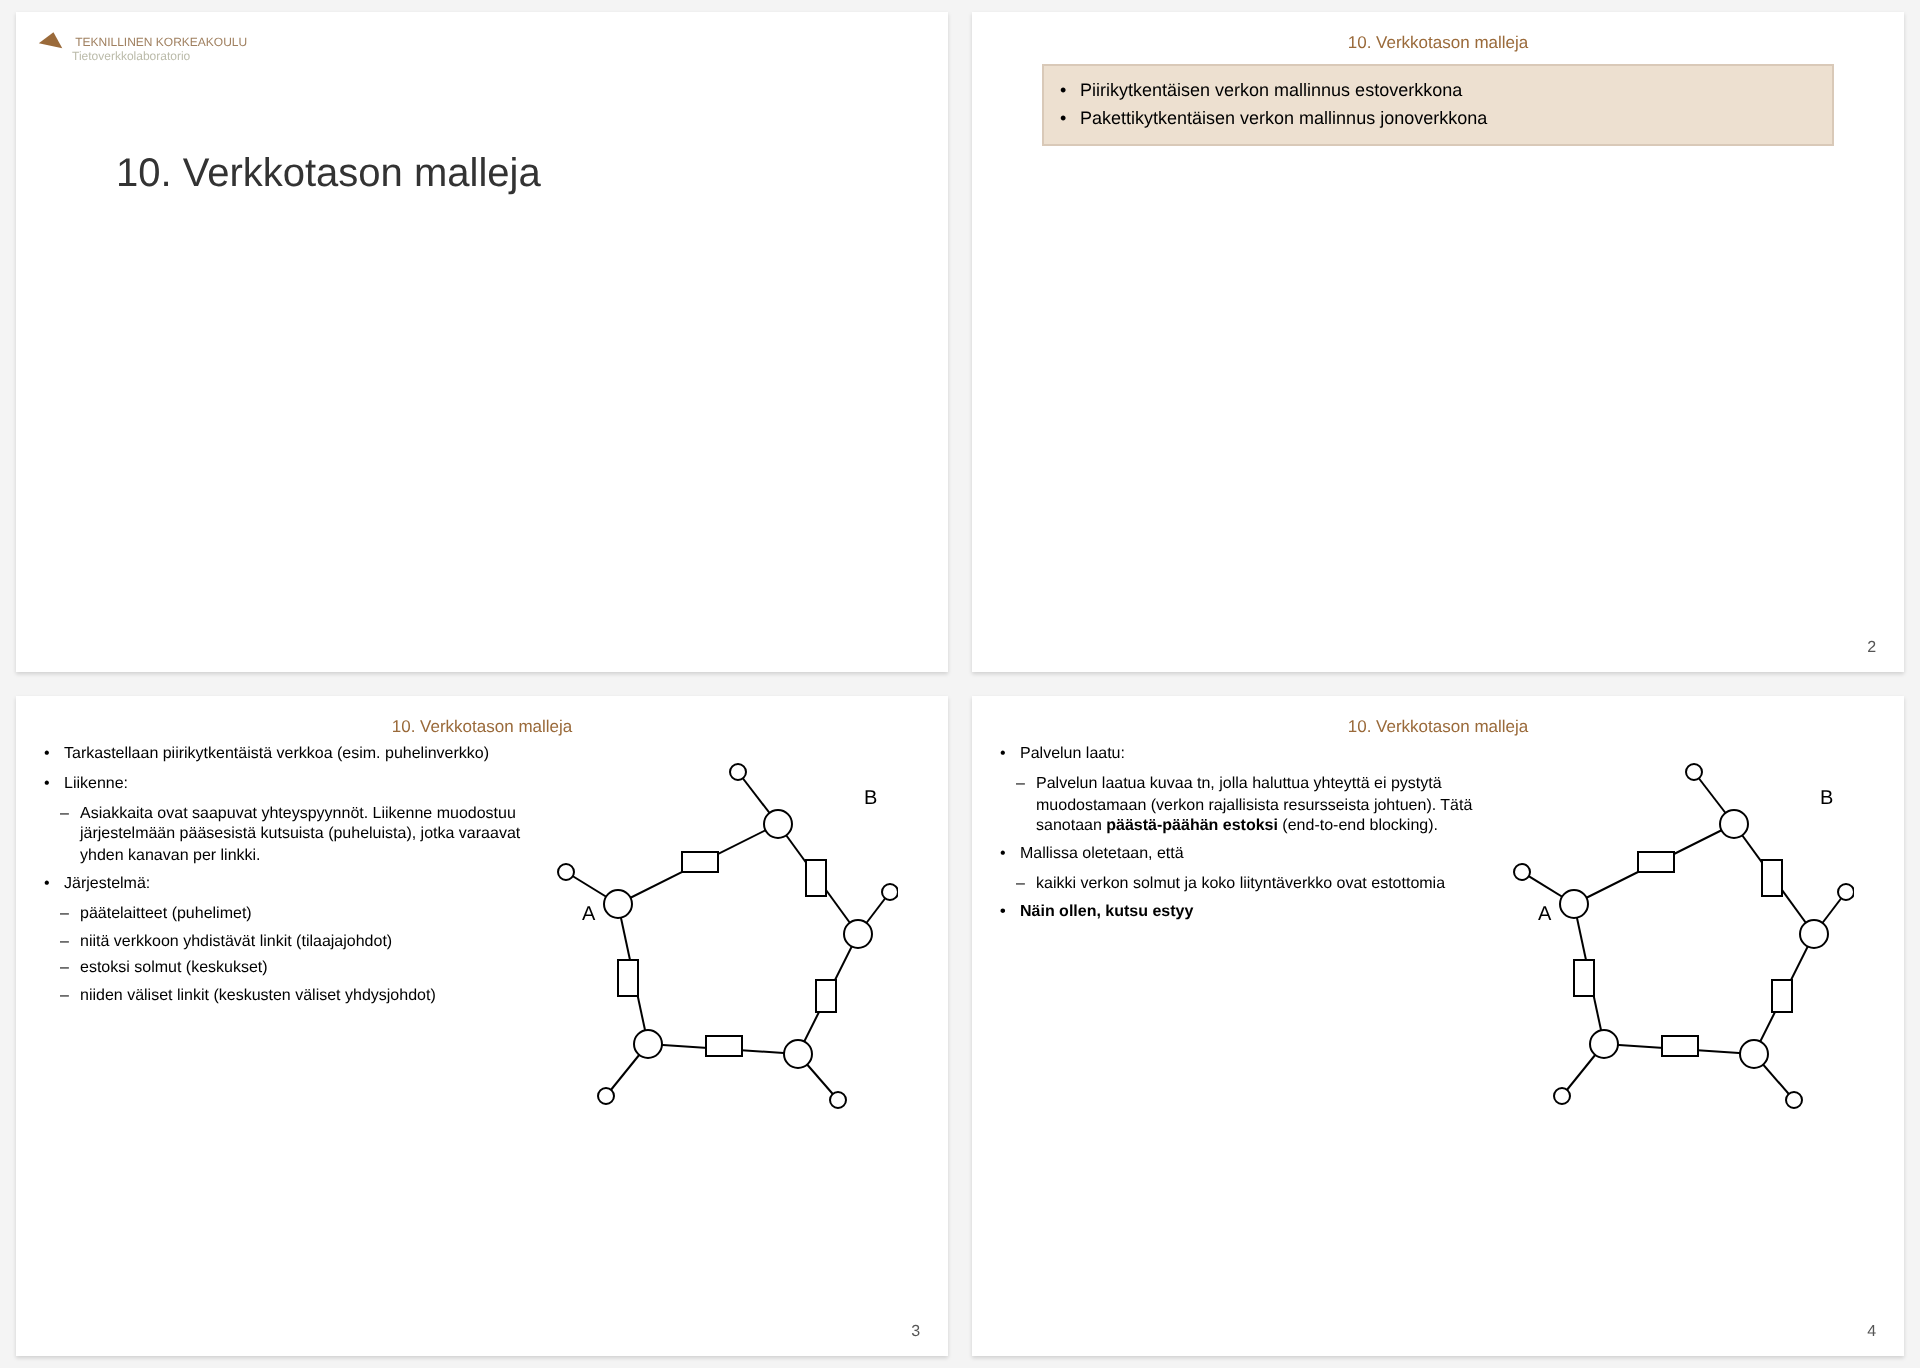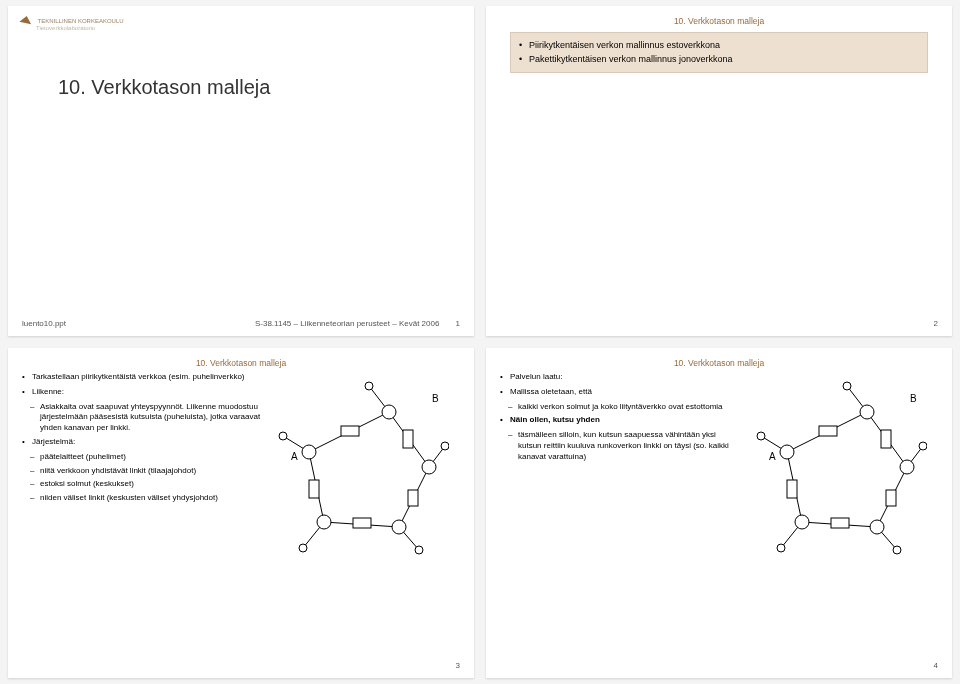--- a/index.html
+++ b/index.html
@@ -38,21 +38,21 @@
     background: #fff;
     padding: 6px 8px;
     margin: 6px 4px 10px 4px;
   }
   .slide-title {
     font-size: 14px;
     font-weight: bold;
     text-align: center;
   }
   .bullets {
-    margin: 6px 10px;
+    margin: 6px 21px;
     background: #ede0d0;
     border: 1px solid #d9c9b8;
     padding: 6px 8px;
     font-size: 9px;
     line-height: 1.5;
   }
   .bullets .row { position:relative; padding-left:10px; }
   .bullets .row::before { content:"•"; position:absolute; left:0; top:0; }
   .big-center-title {
     font-size: 20px;
@@ -122,25 +122,20 @@
 </head>
 <body>
 
 <div class="slide s1">
   <div class="logo">
     <span class="tri"></span>
     <span>TEKNILLINEN KORKEAKOULU</span><br>
     <span class="logo-line2">Tietoverkkolaboratorio</span>
   </div>
   <div class="big-center-title">10. Verkkotason malleja</div>
-  <div class="footer">
-    <span class="fl">luento10.ppt</span>
-    <span class="fc">S-38.1145 – Liikenneteorian perusteet – Kevät 2006</span>
-    <span class="fr">1</span>
-  </div>
 </div>
 
 <div class="slide s2">
   <div class="header-bar">10. Verkkotason malleja</div>
   <div class="bullets">
     <div class="row">Piirikytkentäisen verkon mallinnus estoverkkona</div>
     <div class="row">Pakettikytkentäisen verkon mallinnus jonoverkkona</div>
   </div>
   <div class="footer">
     <span class="fl"></span>
@@ -204,24 +199,27 @@
       <span class="fc"></span>
     <span class="fr">3</span>
   </div>
 </div>
 
 <div class="slide s4">
   <div class="header-bar">10. Verkkotason malleja</div>
   <div class="cols">
     <div class="col-text">
       <div class="b1">Palvelun laatu:</div>
+      <div class="b2">
+        <span>Palvelun laatua kuvaa tn, jolla haluttua yhteyttä ei pystytä muodostamaan (verkon rajallisista resursseista johtuen).</span>
+        <span>Tätä sanotaan </span><span class="bold">päästä-päähän estoksi</span><span> (end-to-end blocking).</span>
+      </div>
       <div class="b1">Mallissa oletetaan, että</div>
       <div class="b2">kaikki verkon solmut ja koko liityntäverkko ovat estottomia</div>
-      <div class="b1 bold">Näin ollen, kutsu yhden</div>
-      <div class="b2">täsmälleen silloin, kun kutsun saapuessa vähintään yksi kutsun reittiin kuuluva runkoverkon linkki on täysi (so. kaikki kanavat varattuina)</div>
+      <div class="b1 bold">Näin ollen, kutsu estyy</div>
     </div>
     <div class="col-fig">
       <svg class="graph" viewBox="0 0 180 190">
         <line class="edge" x1="40" y1="80" x2="120" y2="40"></line>
         <line class="edge" x1="120" y1="40" x2="160" y2="95"></line>
         <line class="edge" x1="160" y1="95" x2="130" y2="155"></line>
         <line class="edge" x1="130" y1="155" x2="55" y2="150"></line>
         <line class="edge" x1="55" y1="150" x2="40" y2="80"></line>
         <rect class="boxedge" x="72" y="54" width="18" height="10"></rect>
         <rect class="boxedge" x="134" y="58" width="10" height="18"></rect>

